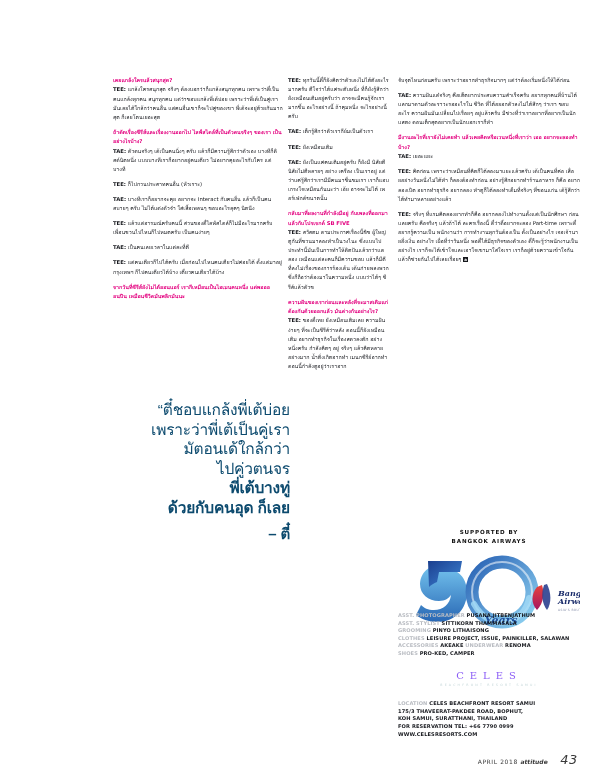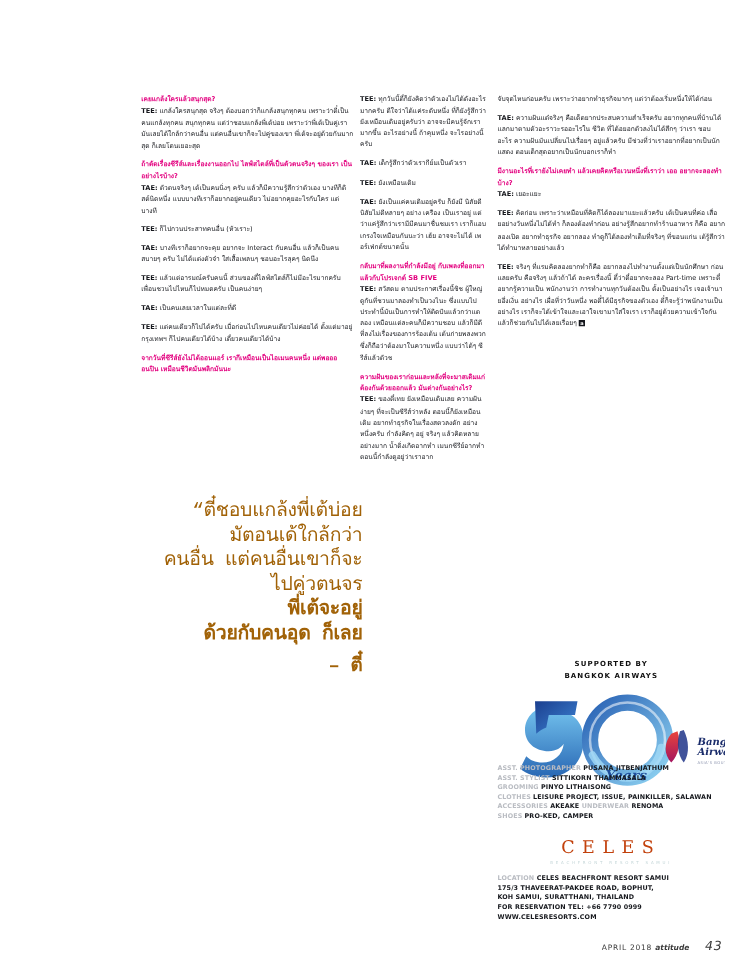--- a/index.html
+++ b/index.html
@@ -17,50 +17,50 @@
   .speaker{font-weight:bold;}
   .qhead{color:#e3007f;font-weight:bold;line-height:9.4px;margin-bottom:2px;}
 
   #col1{left:113px;top:76px;width:170px;}
   #col2{left:288px;top:76px;width:101px;}
   #col3{left:398px;top:76px;width:182px;}
 
   
   .pullquote{
     position:absolute;left:60px;top:400px;width:230px;
-    text-align:right;color:#a16207;
-    font-family:Liberation Mono, monospace;
+    text-align:right;color:#0c4a6e;
+    font-family:Liberation Sans, sans-serif;
     font-size:15.5px;line-height:19.5px;letter-spacing:-0.2px;
   }
   .pullquote .ln{display:block;}
   .pullquote .bold{font-weight:bold;}
   .pullquote .attrib{display:block;margin-top:7px;font-size:15px;font-weight:bold;}
 
   
   .sponsor{position:absolute;left:398px;top:528px;width:182px;text-align:center;}
   .sponsor .sup{font-size:5.6px;font-weight:bold;letter-spacing:0.9px;line-height:8.6px;color:#111;}
   .logo50{position:relative;width:182px;height:78px;margin-top:7px;}
 
   
   .credits{position:absolute;left:398px;top:612px;width:186px;font-size:5.1px;line-height:7.6px;letter-spacing:0.1px;}
   .credits .lbl{color:#b9bcc2;font-weight:bold;}
   .credits .val{color:#16181d;font-weight:bold;}
 
   
   .celes{position:absolute;left:398px;top:670px;width:182px;text-align:center;}
-  .celes .word{font-size:14px;letter-spacing:6px;color:#c2410c;font-weight:400;font-family:"DejaVu Serif","Liberation Serif",serif;}
+  .celes .word{font-size:10px;letter-spacing:6px;color:#8b5cf6;font-weight:400;font-family:"DejaVu Serif","Liberation Serif",serif;}
   .celes .sub{font-size:3.2px;letter-spacing:2.2px;color:#c4d6d8;margin-top:2px;}
 
   .location{position:absolute;left:398px;top:700px;width:190px;font-size:5.1px;line-height:7.7px;font-weight:bold;color:#16181d;letter-spacing:0.1px;}
   .location .lbl{color:#b9bcc2;}
 
   
   .footer{position:absolute;left:0;top:752px;width:600px;text-align:right;padding-right:22px;box-sizing:border-box;font-size:6px;color:#3a3a3a;letter-spacing:0.6px;}
   .footer .att{font-weight:bold;font-style:italic;letter-spacing:0;}
-  .footer .pg{margin-left:10px;font-size:10px;font-style:italic;}
+  .footer .pg{margin-left:10px;font-size:13px;font-style:italic;}
 
   .endmark{display:inline-block;width:5px;height:5px;background:#15171c;color:#fff;font-size:4px;line-height:5px;text-align:center;vertical-align:middle;font-weight:bold;}
 </style>
 </head>
 <body>
 
 <div class="page">
 
   <div class="col" id="col1">
       <p class="qhead">เคยแกล้งใครแล้วสนุกสุด?</p>
@@ -91,24 +91,24 @@
       <p class="para"><span class="speaker">TAE:</span> ความฝันแต๋จริงๆ คือเด็ดยากประสบความสำเร็จครับ อยากทุกคนที่บ้านได้แลกมาตามตัวอะราวะรออะไรใน ซีวิต ที่ได้อยอกตัวลงไม่ได้สึกๆ ว่าเรา ชอบอะไร ความฝันมันเปลี่ยนไปเรื่อยๆ อยู่แล้วครับ มีช่วงที่ว่าเราอยากที่อยากเป็นนักแสดง ตอนเด็กสุดอยากเป็นนักบอกเราก็ทำ</p>
       <p class="qhead">มีงานอะไรที่เรายังไม่เคยทำ แล้วเคยคิดหรือเวนหนึ่งที่เราว่า เออ อยากจะลองทำบ้าง?</p>
       <p class="para"><span class="speaker">TAE:</span> เยอะแยะ</p>
       <p class="para"><span class="speaker">TEE:</span> คิดก่อน เพราะว่าเหมือนที่คิดก็ได้ลองมาแยะแล้วครับ เต้เป็นคนที่ค่อ เสื่อยอย่างวันหนึ่งไม่ได้ทำ ก็ลองต้องทำก่อน อย่างรู้สึกอยากทำร้านอาหาร ก็คือ อยากลองเปิด อยากทำธุรกิจ อยากลอง ทำดูก็ได้ลองทำเต็มที่จริงๆ ที่ขอนแก่น เต้รู้สึกว่าได้ทำมาหลายอย่างแล้ว</p>
       <p class="para"><span class="speaker">TEE:</span> จริงๆ ที่แรมคิดลองยากทำก็คือ อยากลองไปทำงานตั้งแต่เป็นนักศึกษา ก่อนแลยครับ คือจริงๆ แล้วถ้าได้ ละครเรื่องนี้ ตี๋ว่าตี๋อยากจะลอง Part-time เพราะตี๋อยากรู้ความเป็น พนักงานว่า การทำงานทุกวันต้องเป็น ตั้งเป็นอย่างไร เจอเจ้านายอึ่งเงิ่น อย่างไร เผื่อที่ว่าวันหนึ่ง พอตี๋ได้มีธุรกิจของตัวเอง ตี๋ก็จะรู้ว่าพนักงานเป็นอย่างไร เราก็จะได้เข้าใจและเอาใจเขามาใส่ใจเรา เราก็อยู่ด้วยความเข้าใจกัน แล้วก็ช่วยกันไปได้เลยเรื่อยๆ <span class="endmark">a</span></p>
     </div>
 
   <div class="pullquote">
     <div id="pq-lines">
         <span class="ln">“ตี๋ชอบแกล้งพี่เต้บ่อย</span>
+        <span class="ln">เพราะว่าพี่เต้เป็นคู่เรา</span>
         <span class="ln">มัตอนเด้ใกล้กว่า</span>
-        <span class="ln">คนอื่น แต่คนอื่นเขาก็จะ</span>
         <span class="ln">ไปคู่วตนจร</span>
-        <span class="ln bold">พี่เต้จะอยู่</span>
+        <span class="ln bold">พี่เต้บางทู่</span>
         <span class="ln bold">ด้วยกับคนอุด ก็เลย</span>
       </div>
     <span class="attrib">– ตี๋</span>
   </div>
 
   <div class="sponsor">
     <div class="sup">SUPPORTED BY</div>
     <div class="sup">BANGKOK AIRWAYS</div>
 
     <div class="logo50">

